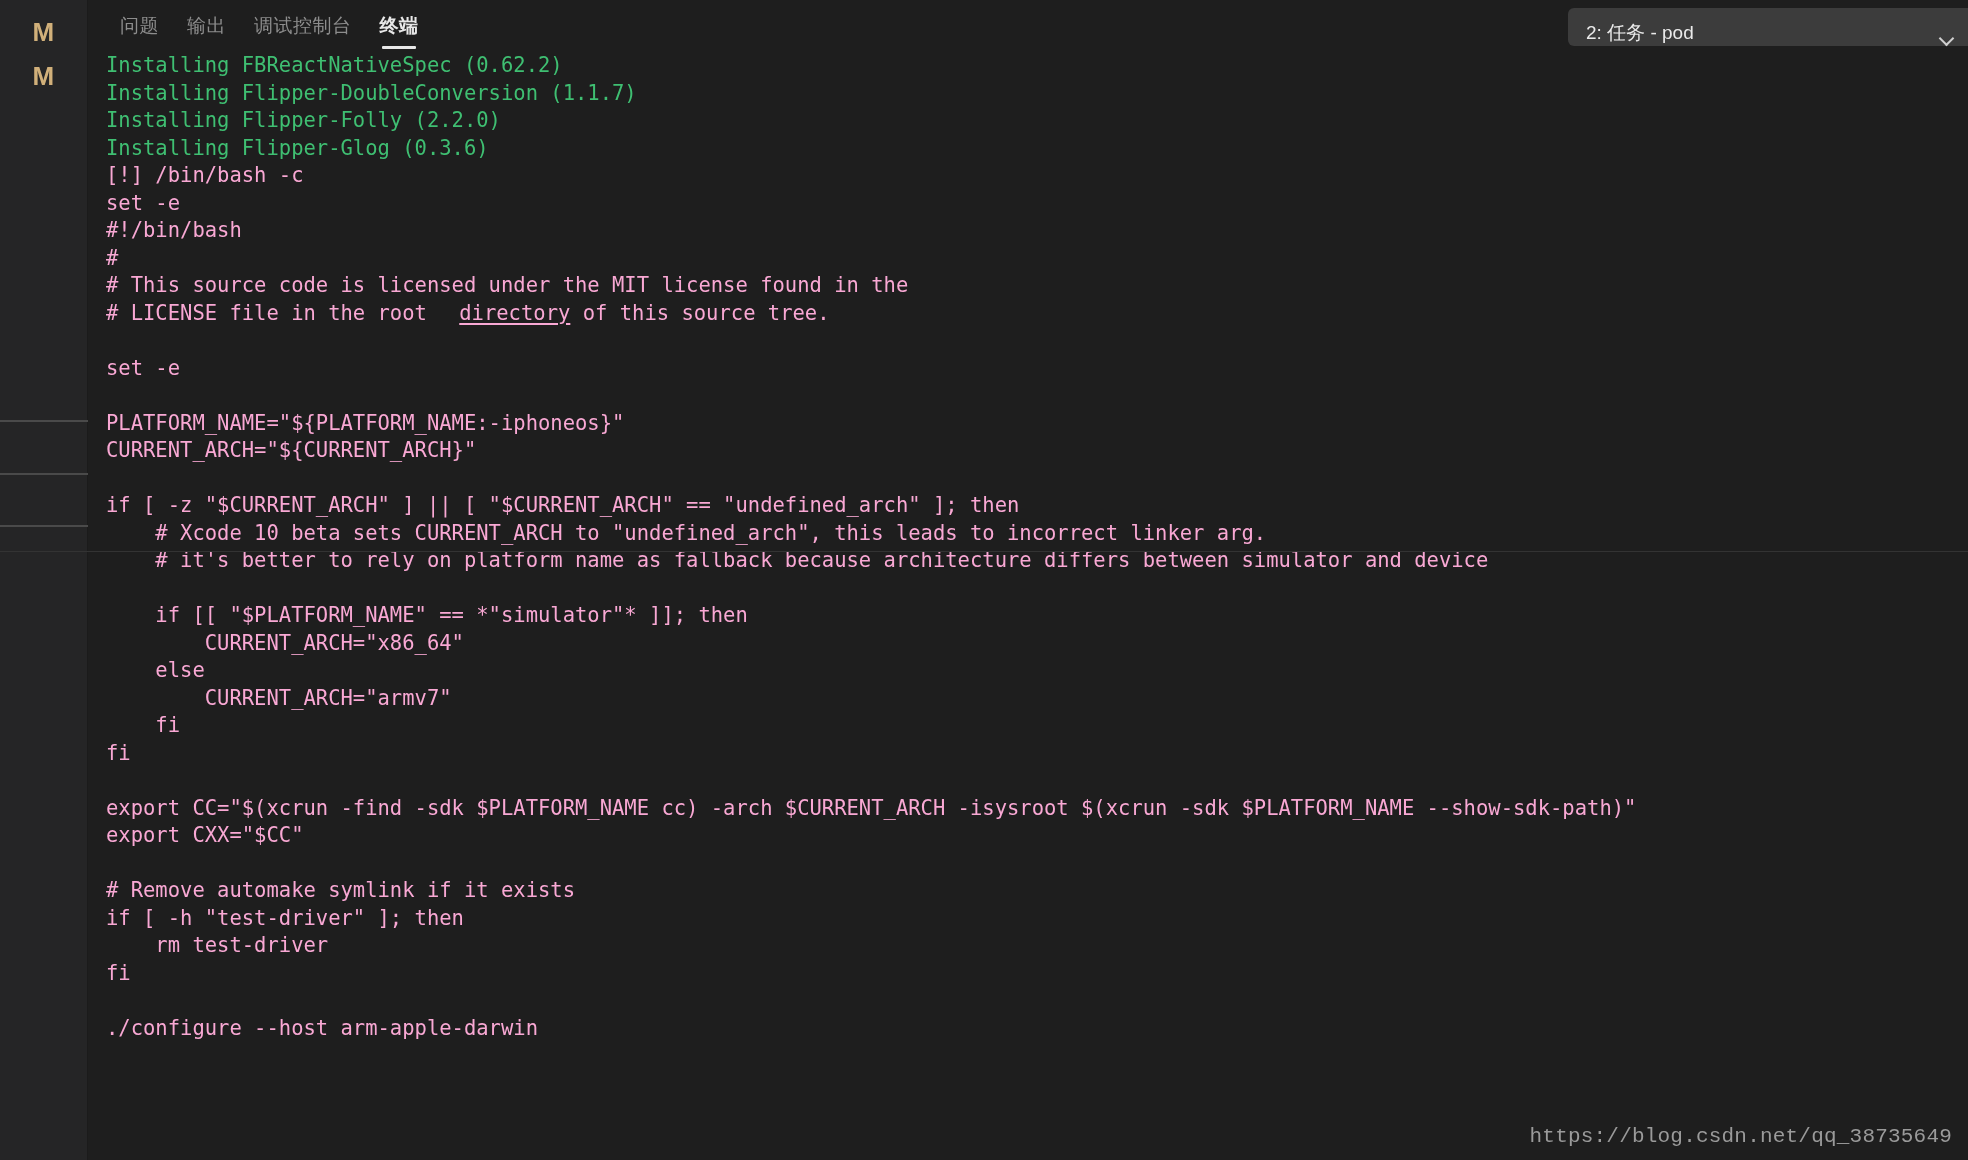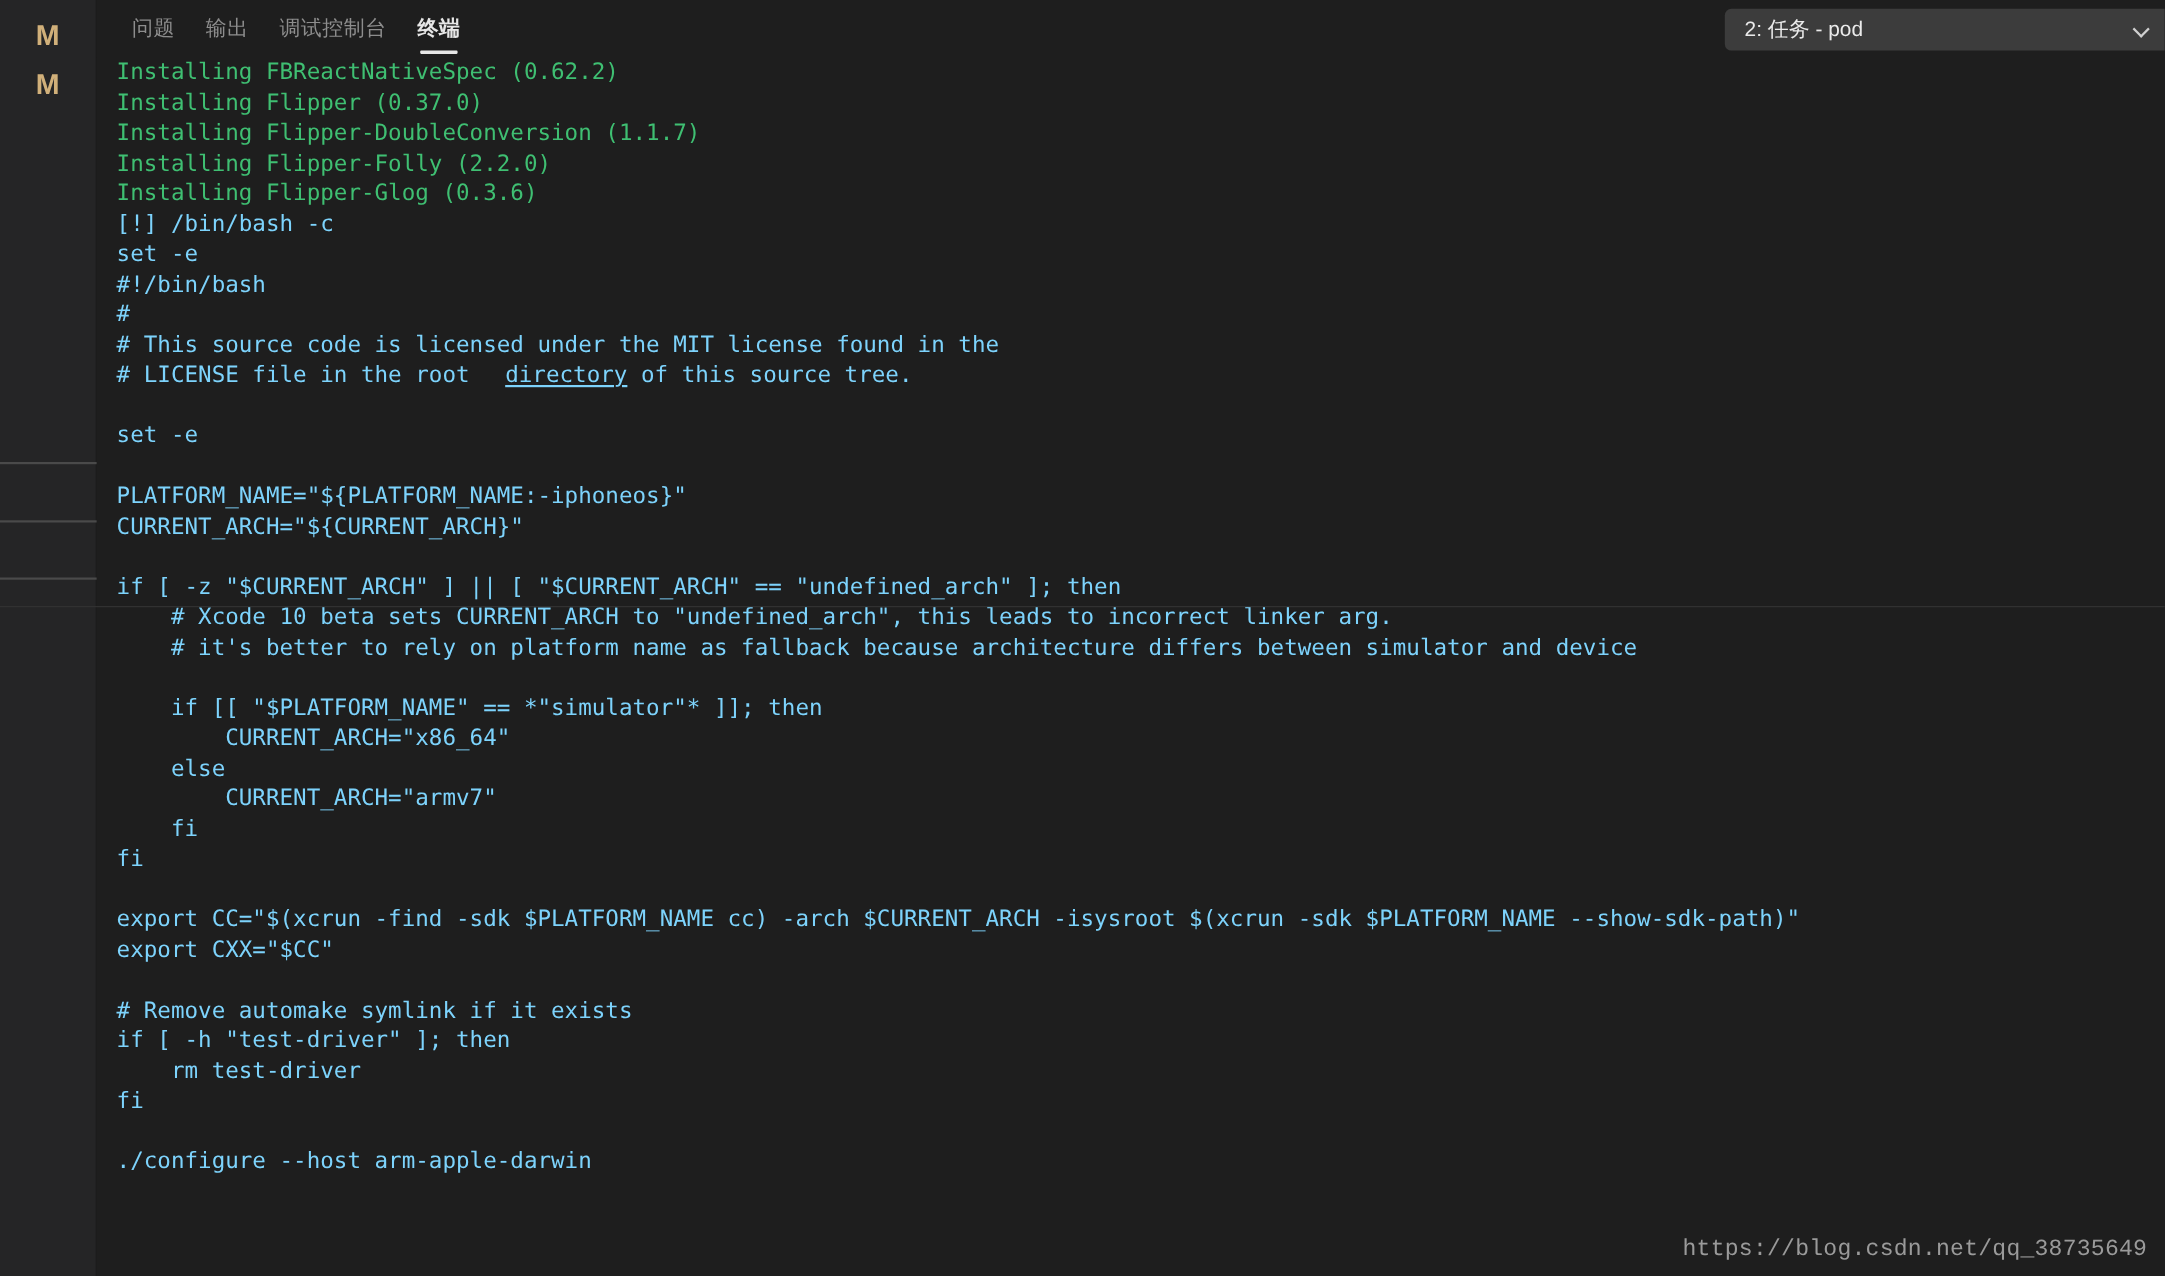--- a/index.html
+++ b/index.html
@@ -127,21 +127,21 @@
   
   .terminal-select {
     position: absolute;
     top: 8px;
     right: 0px;
     width: 400px;
     height: 38px;
     background: #3c3c3c;
     border-radius: 6px 0 0 6px;
     display: flex;
-    align-items: center;
+    align-items: flex-end;
     padding: 0 14px 0 18px;
     cursor: pointer;
   }
 
   .terminal-select .label {
     flex: 1 1 auto;
     font-size: 19px;
     color: #eaeaea;
     white-space: nowrap;
     overflow: hidden;
@@ -178,21 +178,21 @@
   .term-line {
     font-family: "DejaVu Sans Mono", "Liberation Mono", monospace;
     font-size: 20.5px;
     line-height: 27.5px;
     white-space: pre;
     letter-spacing: 0px;
     height: 27.5px;
   }
 
   .c-green { color: #3fbf72; }
-  .c-red   { color: #7dd3fc; }
+  .c-red   { color: #f9a8d4; }
   .c-link  { text-decoration: underline; text-underline-offset: 3px; margin-left: 20px; }
 
   
   .watermark {
     position: absolute;
     right: 16px;
     bottom: 12px;
     font-family: Liberation Mono, monospace;
     font-size: 21px;
     color: #9a9a9a;
@@ -226,21 +226,20 @@
       </div>
 
       <div class="terminal-select">
         <span class="label">2: 任务 - pod</span>
         <span class="chevron-down"></span>
       </div>
     </div>
 
     <div class="terminal" id="terminal-output">
         <div class="term-line c-green">Installing FBReactNativeSpec (0.62.2)</div>
-        <div class="term-line c-green">Installing Flipper (0.37.0)</div>
         <div class="term-line c-green">Installing Flipper-DoubleConversion (1.1.7)</div>
         <div class="term-line c-green">Installing Flipper-Folly (2.2.0)</div>
         <div class="term-line c-green">Installing Flipper-Glog (0.3.6)</div>
         <div class="term-line c-red">[!] /bin/bash -c</div>
         <div class="term-line c-red">set -e</div>
         <div class="term-line c-red">#!/bin/bash</div>
         <div class="term-line c-red">#</div>
         <div class="term-line c-red"># This source code is licensed under the MIT license found in the</div>
         <div class="term-line c-red"># LICENSE file in the root <span class="c-link">directory</span> of this source tree.</div>
         <div class="term-line c-red"></div>

